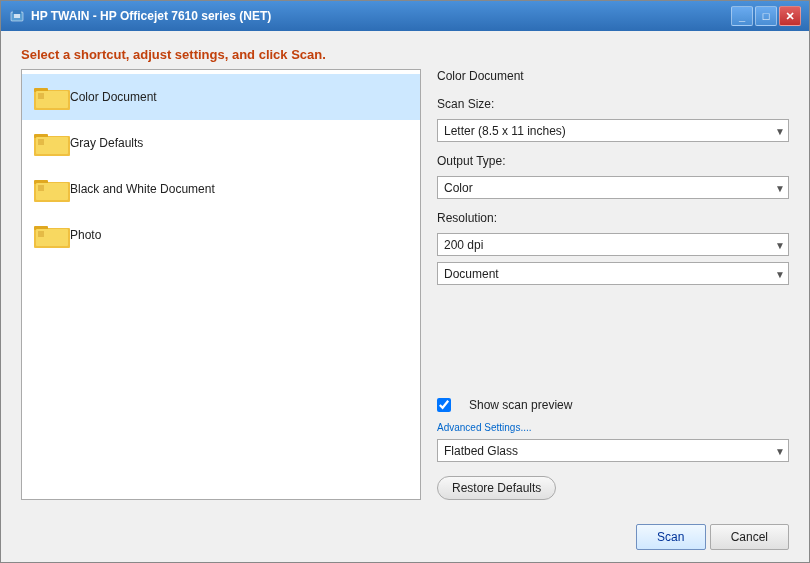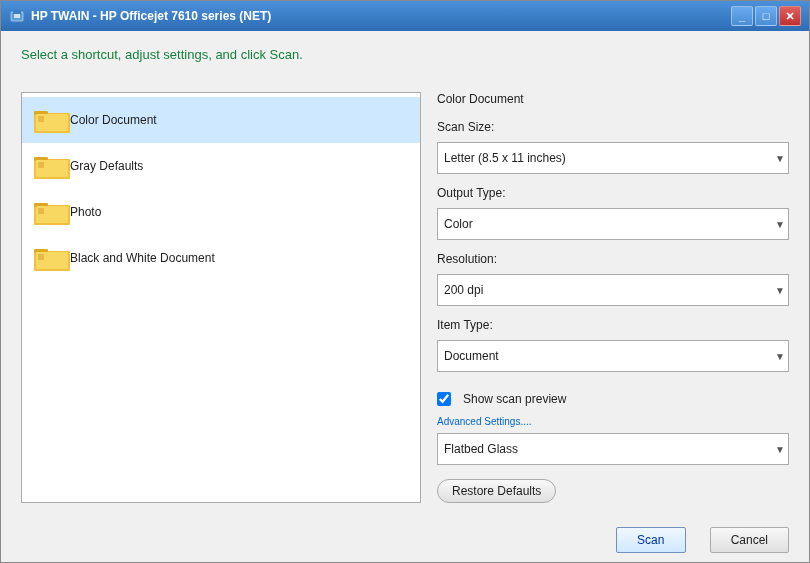--- a/index.html
+++ b/index.html
@@ -82,23 +82,23 @@
 
     .window-content {
       flex: 1;
       padding: 16px 20px;
       display: flex;
       flex-direction: column;
     }
 
     .instruction {
       font-size: 13px;
-      color: #15803d;
-      margin-bottom: 30px;
-      font-weight: normal;
+      color: #c2410c;
+      margin-bottom: 7px;
+      font-weight: bold;
     }
 
     .main-area {
       display: flex;
       flex: 1;
       gap: 16px;
     }
 
     
     .shortcut-panel {
@@ -148,21 +148,21 @@
       margin-top: 6px;
     }
 
     .dropdown-container {
       position: relative;
       width: 100%;
     }
 
     .dropdown {
       width: 100%;
-      height: 32px;
+      height: 23px;
       background: white;
       border: 1px solid #aaa;
       padding: 2px 24px 2px 6px;
       font-size: 12px;
       color: #222;
       appearance: none;
       -webkit-appearance: none;
       cursor: pointer;
       outline: none;
     }
@@ -177,21 +177,21 @@
       color: #555;
     }
 
     .spacer {
       flex: 1;
     }
 
     .checkbox-row {
       display: flex;
       align-items: center;
-      gap: 12px;
+      gap: 18px;
       margin-top: 8px;
     }
 
     .checkbox-row input[type="checkbox"] {
       width: 14px;
       height: 14px;
     }
 
     .checkbox-label {
       font-size: 12px;
@@ -222,21 +222,21 @@
       color: #222;
       align-self: flex-start;
     }
 
     
     .bottom-bar {
       display: flex;
       justify-content: flex-end;
       align-items: center;
       padding: 8px 20px 12px;
-      gap: 24px;
+      gap: 4px;
     }
 
     .action-btn {
       padding: 5px 20px;
       font-size: 12px;
       border: 1px solid #aaa;
       cursor: pointer;
       border-radius: 2px;
       min-width: 70px;
     }
@@ -314,33 +314,33 @@
 
         <div class="shortcut-item">
           <svg class="folder-svg" viewBox="0 0 36 30">
             <rect x="0" y="8" width="36" height="20" rx="1" fill="#f0c040"></rect>
             <rect x="0" y="6" width="14" height="4" rx="1" fill="#e0a820"></rect>
             <rect x="2" y="9" width="32" height="17" rx="1" fill="#f8d860"></rect>
             <line x1="4" y1="12" x2="10" y2="12" stroke="#c89020" stroke-width="0.8"></line>
             <line x1="4" y1="14" x2="10" y2="14" stroke="#c89020" stroke-width="0.8"></line>
             <line x1="4" y1="16" x2="10" y2="16" stroke="#c89020" stroke-width="0.8"></line>
           </svg>
-          <span class="shortcut-label">Photo</span>
+          <span class="shortcut-label">Black and White Document</span>
         </div>
 
         <div class="shortcut-item">
           <svg class="folder-svg" viewBox="0 0 36 30">
             <rect x="0" y="8" width="36" height="20" rx="1" fill="#f0c040"></rect>
             <rect x="0" y="6" width="14" height="4" rx="1" fill="#e0a820"></rect>
             <rect x="2" y="9" width="32" height="17" rx="1" fill="#f8d860"></rect>
             <line x1="4" y1="12" x2="10" y2="12" stroke="#c89020" stroke-width="0.8"></line>
             <line x1="4" y1="14" x2="10" y2="14" stroke="#c89020" stroke-width="0.8"></line>
             <line x1="4" y1="16" x2="10" y2="16" stroke="#c89020" stroke-width="0.8"></line>
           </svg>
-          <span class="shortcut-label">Black and White Document</span>
+          <span class="shortcut-label">Photo</span>
         </div>
       </div>
 
       <div class="settings-panel">
         <div class="settings-group-label">Color Document</div>
 
         <div class="field-label">Scan Size:</div>
         <div class="dropdown-container">
           <select class="dropdown">
             <option>Letter (8.5 x 11 inches)</option>
@@ -367,21 +367,20 @@
             <option>75 dpi</option>
             <option>100 dpi</option>
             <option>150 dpi</option>
             <option selected="">200 dpi</option>
             <option>300 dpi</option>
             <option>600 dpi</option>
           </select>
           <span class="dropdown-arrow">▼</span>
         </div>
 
-        <div class="field-label">Item Type:</div>
         <div class="dropdown-container">
           <select class="dropdown">
             <option>Document</option>
             <option>Photo</option>
             <option>Text</option>
           </select>
           <span class="dropdown-arrow">▼</span>
         </div>
 
         <div class="spacer"></div>

